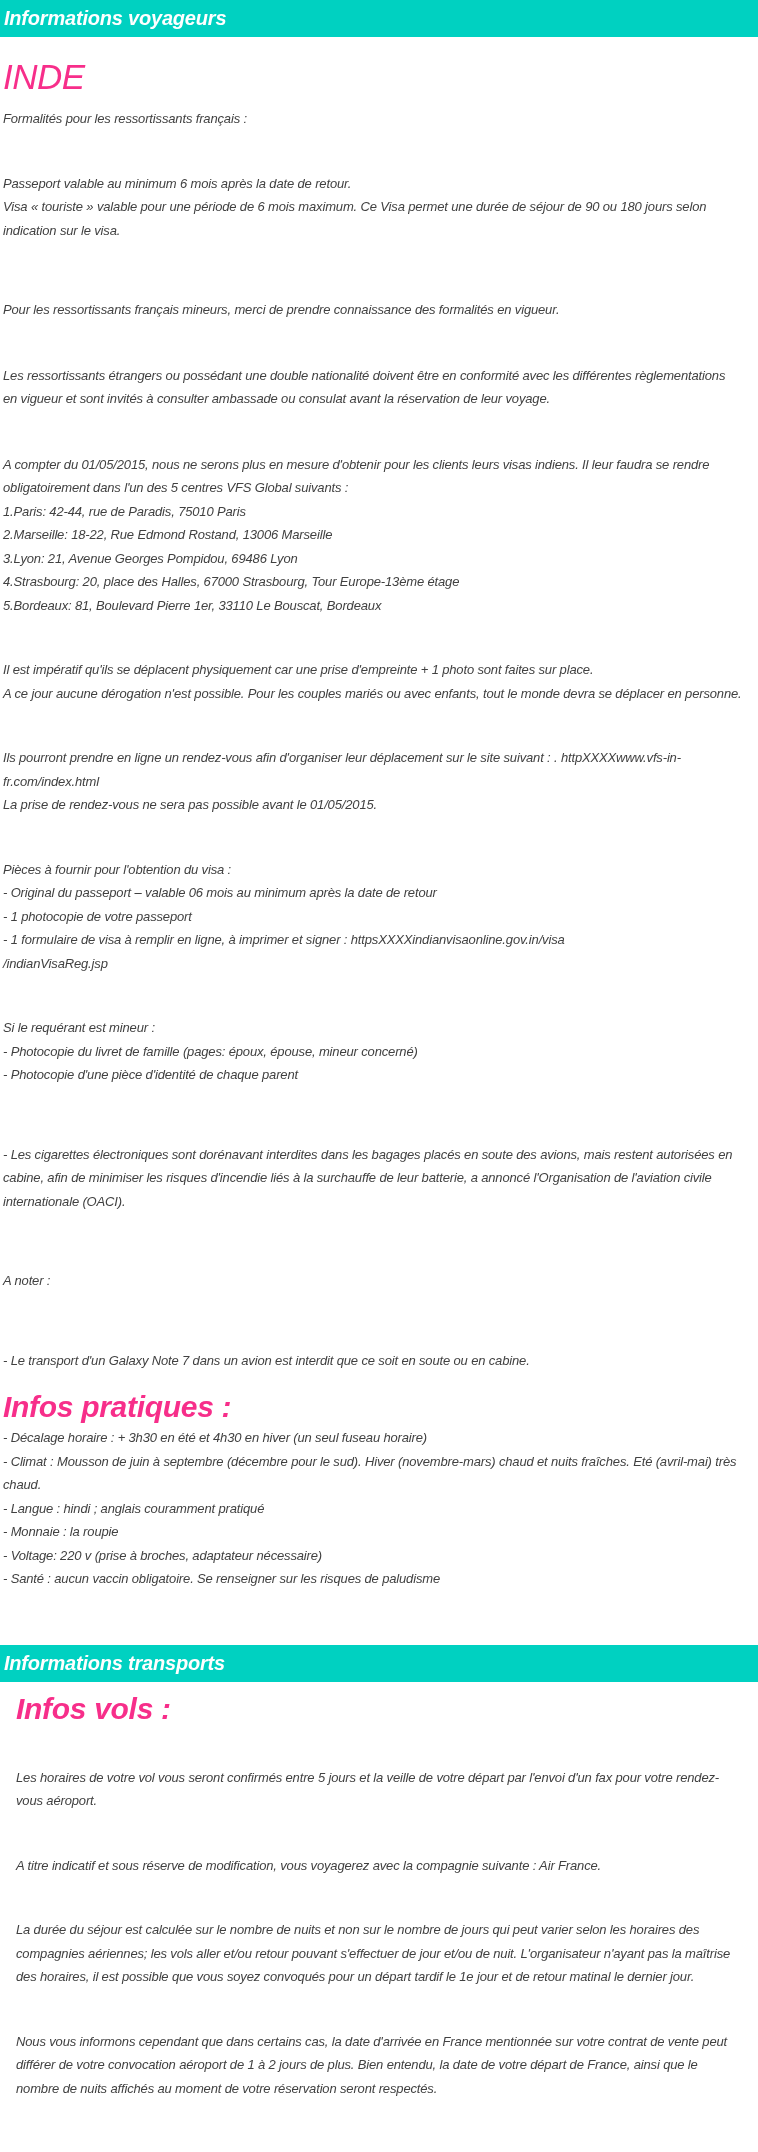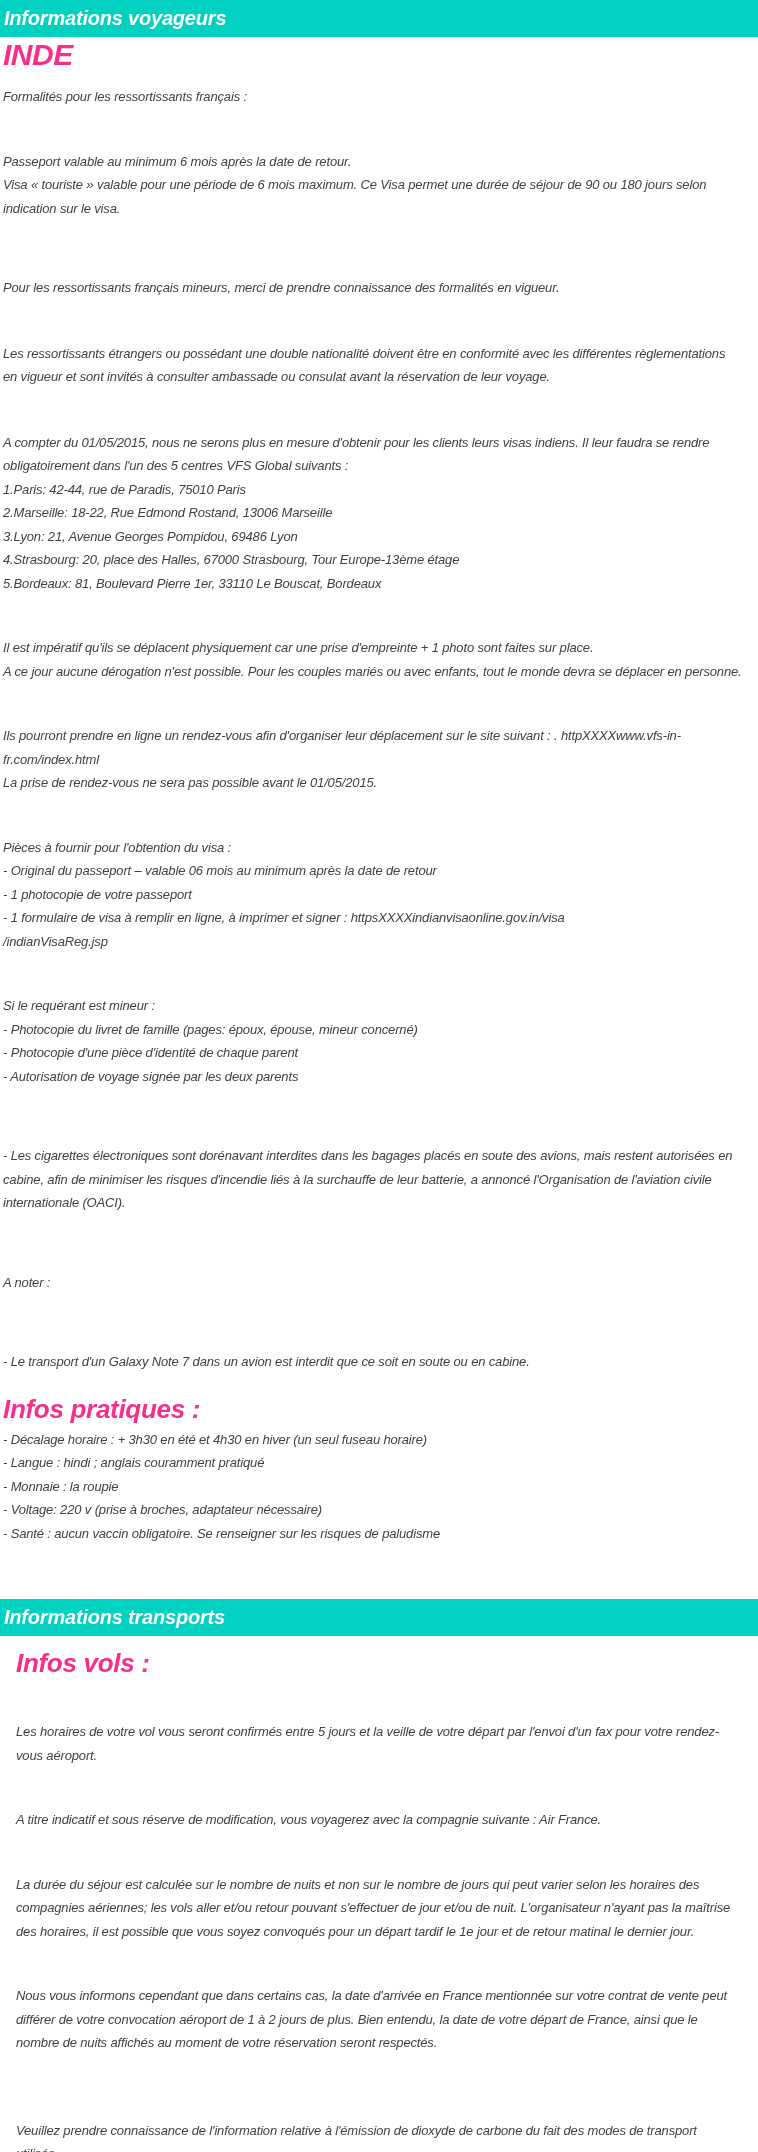--- a/index.html
+++ b/index.html
@@ -23,30 +23,30 @@
     color: var(--banner_text, #ffffff);
     font-size: 20px;
     font-weight: bold;
     font-style: italic;
     letter-spacing: -0.2px;
   }
   .content { padding: 0 16px 0 3px; }
   .content-2 { padding-bottom: 20px; padding-left: 16px; }
   .country-title {
     color: var(--pink, #f72e8a);
-    font-size: 30px;
+    font-size: 35px;
     line-height: 32px;
-    font-weight: bold;
+    font-weight: normal;
     font-style: italic;
-    margin-top: 2px;
+    margin-top: 24px;
     letter-spacing: -0.5px;
   }
   .pink-subtitle {
     color: var(--pink, #f72e8a);
-    font-size: 26px;
+    font-size: 30px;
     line-height: 30px;
     font-weight: bold;
     font-style: italic;
     letter-spacing: -0.3px;
   }
   .subtitle-pratiques { margin-top: 20px; }
   .subtitle-vols { margin-top: 12px; }
   .para, .line {
     font-size: 13px;
     line-height: 23.5px;
@@ -96,30 +96,30 @@
       <div class="line">- Original du passeport – valable 06 mois au minimum après la date de retour</div>
       <div class="line">- 1 photocopie de votre passeport</div>
       <div class="line">- 1 formulaire de visa à remplir en ligne, à imprimer et signer : httpsXXXXindianvisaonline.gov.in/visa
 /indianVisaReg.jsp</div>
     </div>
 
     <div class="gap-sm">
       <p class="para">Si le requérant est mineur :</p>
       <div class="line">- Photocopie du livret de famille (pages: époux, épouse, mineur concerné)</div>
       <div class="line">- Photocopie d'une pièce d'identité de chaque parent</div>
-      <div class="line">- Autorisation de voyage signée par les deux parents</div>
     </div>
 
     <p class="para gap-lg">- Les cigarettes électroniques sont dorénavant interdites dans les bagages placés en soute des avions, mais restent autorisées en cabine, afin de minimiser les risques d'incendie liés à la surchauffe de leur batterie, a annoncé l'Organisation de l'aviation civile internationale (OACI).</p>
     <p class="para gap-lg">A noter :</p>
     <p class="para gap-lg">- Le transport d'un Galaxy Note 7 dans un avion est interdit que ce soit en soute ou en cabine.</p>
 
     <h2 class="pink-subtitle subtitle-pratiques">Infos pratiques :</h2>
     <div class="mt-12">
       <div class="line">- Décalage horaire : + 3h30 en été et 4h30 en hiver (un seul fuseau horaire)</div>
+      <div class="line">- Climat : Mousson de juin à septembre (décembre pour le sud). Hiver (novembre-mars) chaud et nuits fraîches. Eté (avril-mai) très chaud.</div>
       <div class="line">- Langue : hindi ; anglais couramment pratiqué</div>
       <div class="line">- Monnaie : la roupie</div>
       <div class="line">- Voltage: 220 v (prise à broches, adaptateur nécessaire)</div>
       <div class="line">- Santé : aucun vaccin obligatoire. Se renseigner sur les risques de paludisme</div>
     </div>
   </div>
 </section>
 
 <section>
   <header class="banner banner-transports">

